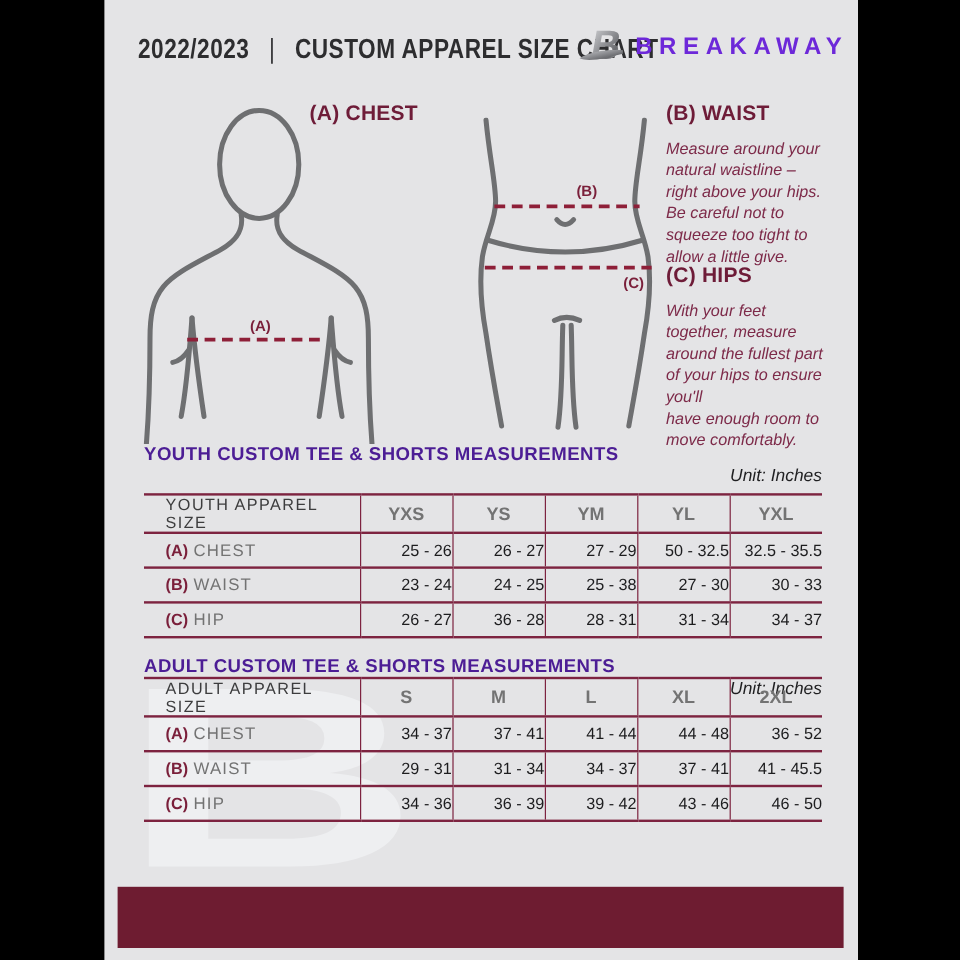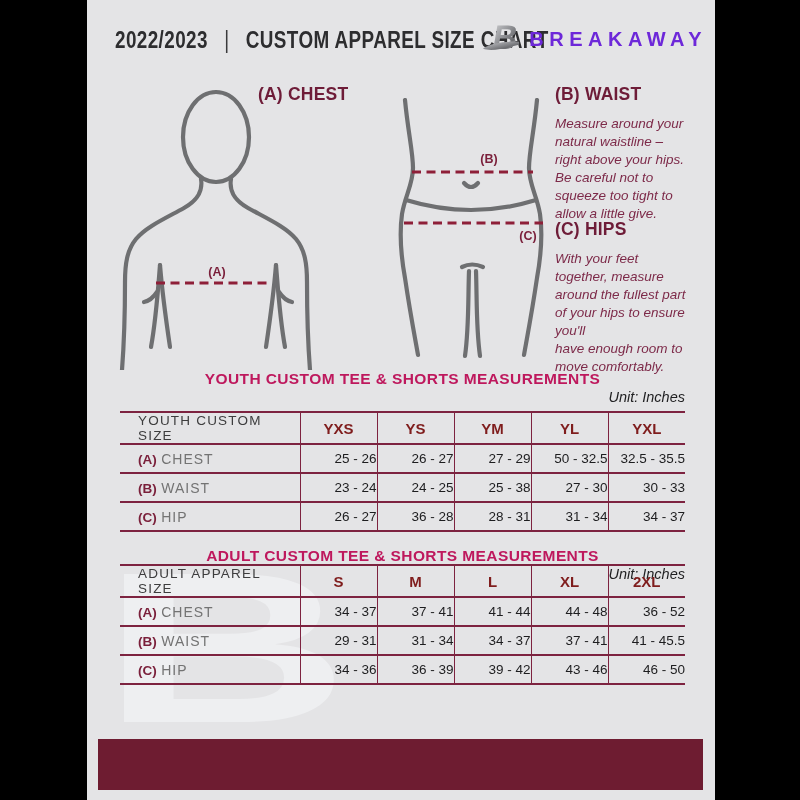--- a/index.html
+++ b/index.html
@@ -41,39 +41,39 @@
 
   
   .guide{position:absolute;z-index:1;}
   #guide-chest{left:171px;top:84px;width:162px;}
   #guide-waist{left:468px;top:84px;width:164px;}
   #guide-hips{left:468px;top:219px;width:170px;}
   .guide h3{font-size:17.5px;font-weight:bold;color:var(--maroon-head);margin-bottom:10px;letter-spacing:.2px;}
   .guide p{font-size:13.5px;font-style:italic;color:var(--maroon-body);line-height:1.33;white-space:pre-line;}
 
   
-  .tbl-title{position:absolute;left:33px;width:565px;text-align:center;font-weight:bold;
-    font-size:15.5px;letter-spacing:.4px;color:#be185d;z-index:1;}
+  .tbl-title{position:absolute;left:33px;width:565px;font-weight:bold;
+    font-size:15.5px;letter-spacing:.4px;color:#4c1d95;z-index:1;}
   #youth-title{top:370px;} #adult-title{top:547px;}
   .tbl-unit{position:absolute;left:33px;width:565px;text-align:right;font-style:italic;
     font-size:14.5px;color:#1f1f21;z-index:1;}
   #youth-unit{top:389px;} #adult-unit{top:566px;}
 
   
   table.size-table{position:absolute;left:33px;width:565px;border-collapse:collapse;
     table-layout:fixed;z-index:1;}
   #youth-table{top:411px;} #adult-table{top:564px;}
   .size-table td{border-top:2px solid var(--maroon-line);border-bottom:2px solid var(--maroon-line);
     border-left:1.5px solid var(--maroon-line);border-right:1.5px solid var(--maroon-line);
     height:29px;vertical-align:middle;}
   .size-table td:first-child{border-left:none;}
   .size-table td:last-child{border-right:none;}
   .size-table .c0{width:180px;padding-left:18px;text-align:left;}
   .size-table .sizelab{font-size:13.5px;letter-spacing:1.2px;color:#3d3d3e;}
-  .size-table .sz{font-size:15px;font-weight:bold;color:#7f1d1d;text-align:center;}
+  .size-table .sz{font-size:15px;font-weight:bold;color:#737373;text-align:center;}
   .size-table .val{font-size:13.5px;color:#1d1d1f;text-align:right;}
   .size-table .pfx{font-weight:bold;color:#7a1f3a;font-size:13.5px;}
   .size-table .lblsp{font-size:14px;letter-spacing:1px;color:#737373;}
 
   
   .footer-bar{position:absolute;left:11px;top:739px;width:605px;height:51px;
     background:var(--maroon-bar);z-index:3;}
 </style>
 </head>
 <body>
@@ -156,21 +156,21 @@
 have enough room to
 move comfortably.</p>
   </div>
 
   <div id="youth-title" class="tbl-title">YOUTH CUSTOM TEE &amp; SHORTS MEASUREMENTS</div>
   <div id="youth-unit" class="tbl-unit">Unit: Inches</div>
 
   <table id="youth-table" class="size-table">
     <tbody>
         <tr>
-      <td class="c0 sizelab">YOUTH CUSTOM SIZE</td>
+      <td class="c0 sizelab">YOUTH APPAREL SIZE</td>
       <td class="sz">YXS</td>
       <td class="sz">YS</td>
       <td class="sz">YM</td>
       <td class="sz">YL</td>
       <td class="sz">YXL</td>
     </tr>
     <tr>
       <td class="c0"><span class="pfx">(A)</span> <span class="lblsp">CHEST</span></td>
       <td class="val">25 - 26</td>
       <td class="val">26 - 27</td>

